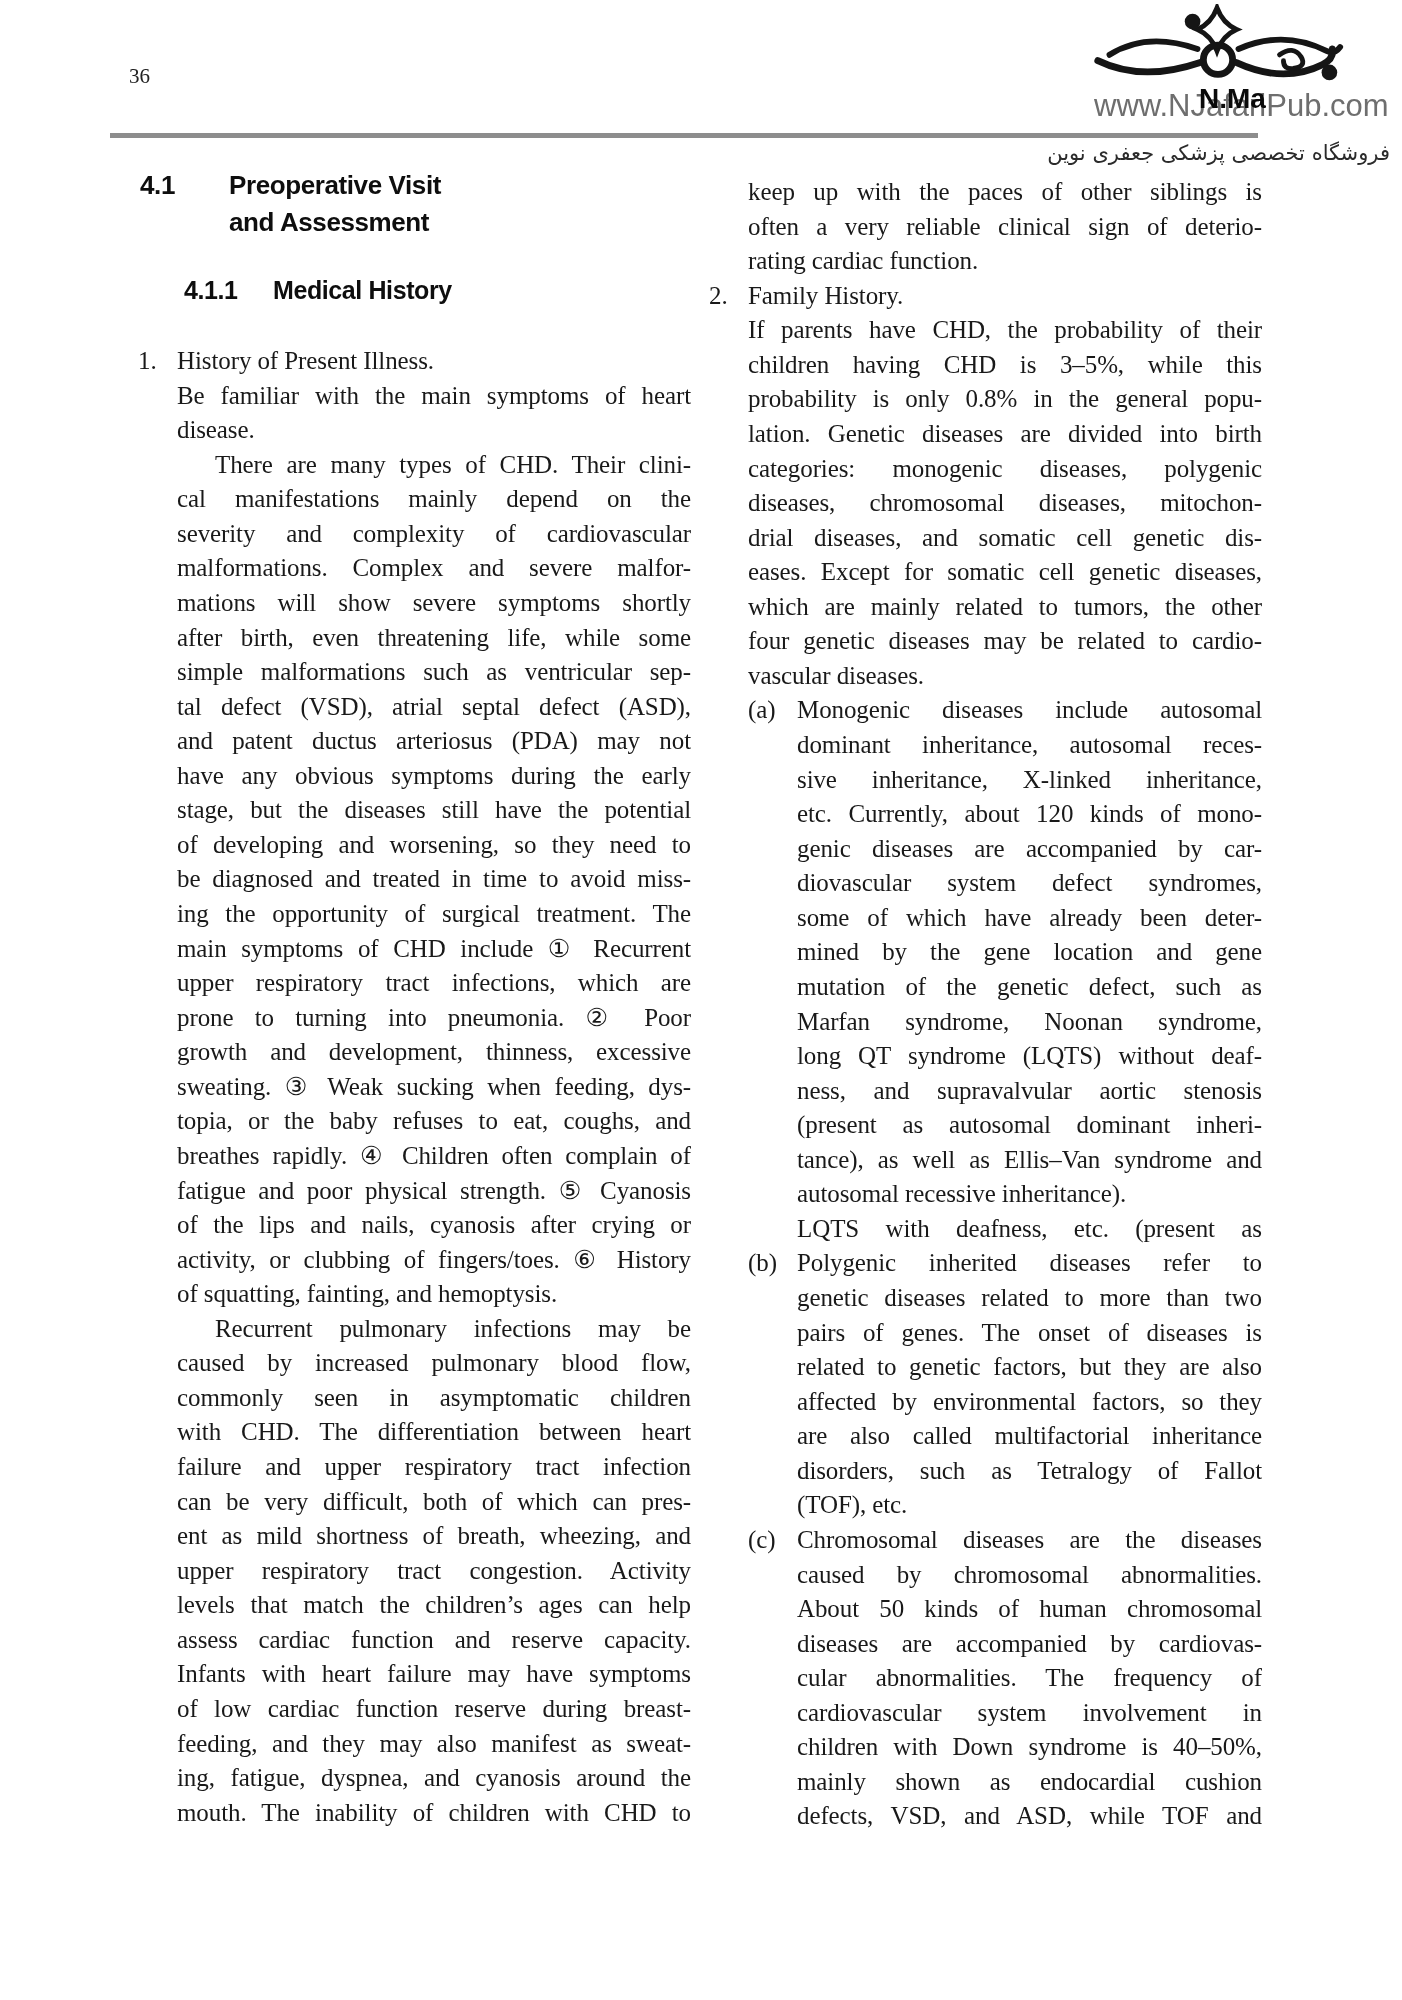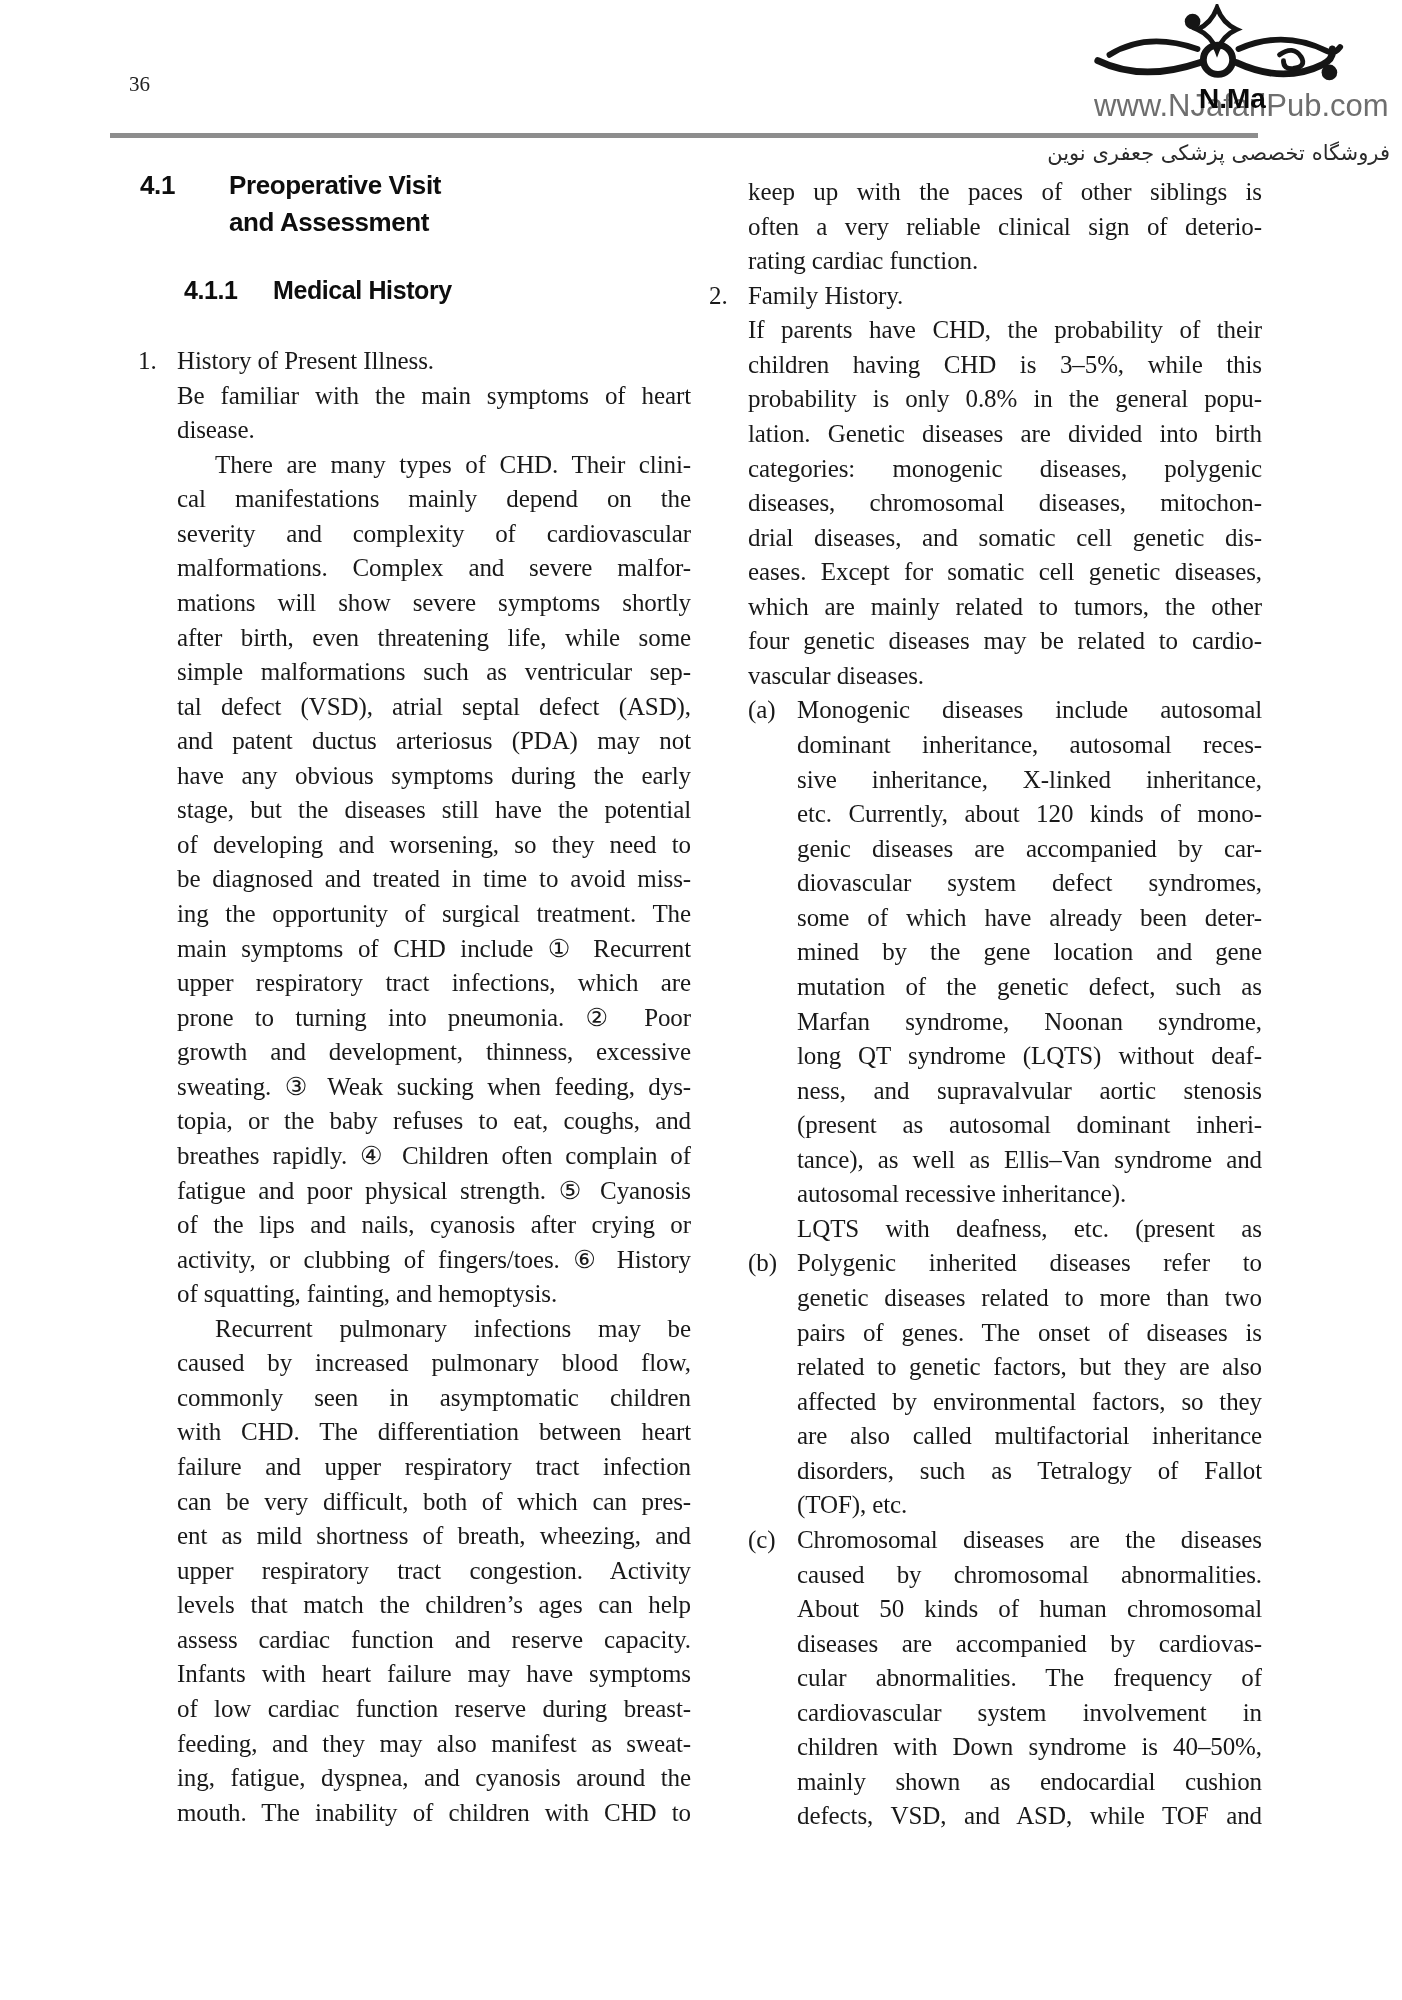--- a/index.html
+++ b/index.html
@@ -1,19 +1,19 @@
 <!DOCTYPE html>
 <html><head>
 <meta charset="utf-8">
 <style>
   html,body{margin:0;padding:0;background:#ffffff;}
   .page{position:relative;width:1402px;height:2000px;background:#fff;
         font-family:"Liberation Serif",serif;color:#191919;overflow:hidden;}
 
-  .pagenum{position:absolute;left:129px;top:72px;font-size:21px;color:#222;}
+  .pagenum{position:absolute;left:129px;top:64px;font-size:21px;color:#222;}
   .rule{position:absolute;left:110px;top:133px;width:1148px;height:5px;background:#8d8d8d;}
 
   .logo{position:absolute;left:1085px;top:4px;width:265px;height:86px;}
   .logo svg{width:100%;height:100%;display:block;}
   .wm-gray{position:absolute;left:1094px;top:88px;font-family:"Liberation Sans",sans-serif;
            font-size:31px;color:#6e6e6e;}
   .wm-black{position:absolute;left:1199px;top:83px;font-family:"Liberation Sans",sans-serif;
             font-weight:bold;font-size:28px;color:#0a0a0a;}
   .persian{position:absolute;right:12px;top:141px;font-family:"DejaVu Sans",sans-serif;
            font-size:21px;color:#2b2b2b;direction:rtl;}

